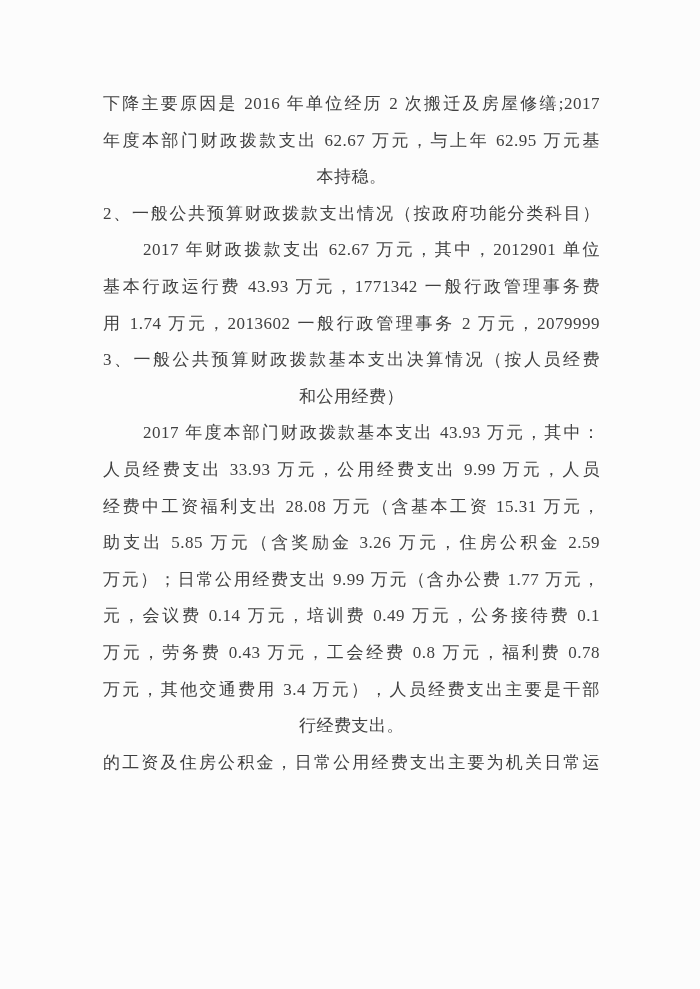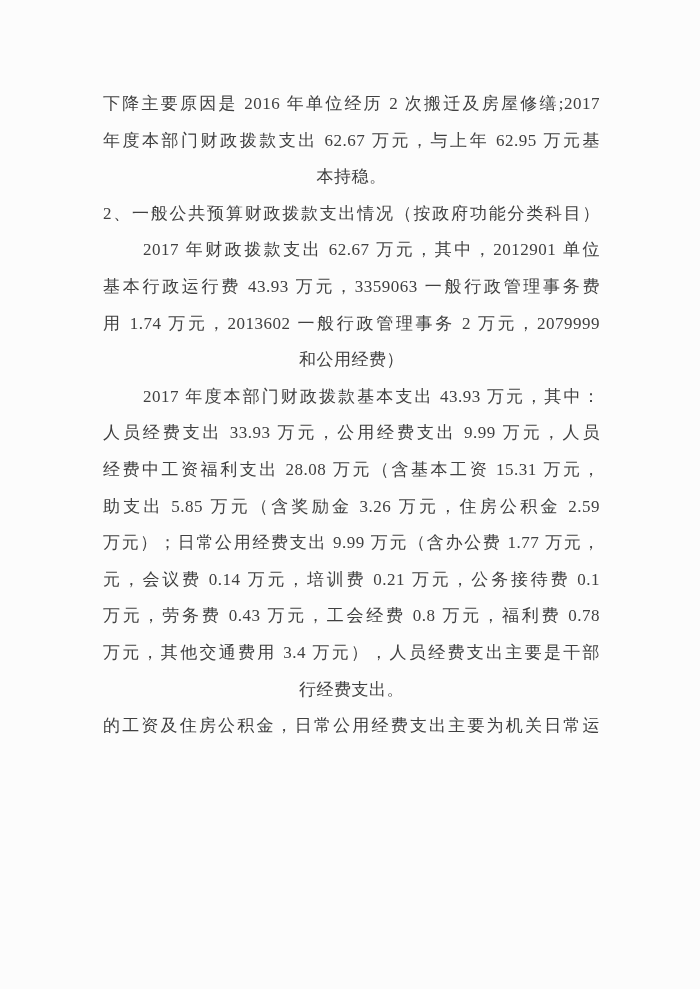--- a/index.html
+++ b/index.html
@@ -49,27 +49,28 @@
 </head>
 <body style="background: rgb(252, 252, 252);">
 
 <div class="page" style="background: rgb(252, 252, 252);">
   <div class="text-block" style="color: rgb(64, 64, 64);">
       <div class="line justify">下降主要原因是 2016 年单位经历 2 次搬迁及房屋修缮;2017</div>
       <div class="line justify">年度本部门财政拨款支出 62.67 万元，与上年 62.95 万元基</div>
       <div class="line">本持稳。</div>
       <div class="line justify">2、一般公共预算财政拨款支出情况（按政府功能分类科目）</div>
       <div class="line indent justify">2017 年财政拨款支出 62.67 万元，其中，2012901 单位</div>
-      <div class="line justify">基本行政运行费 43.93 万元，3359063 一般行政管理事务费</div>
+      <div class="line justify">基本行政运行费 43.93 万元，1771342 一般行政管理事务费</div>
       <div class="line justify">用 1.74 万元，2013602 一般行政管理事务 2 万元，2079999</div>
+      <div class="line justify">3、一般公共预算财政拨款基本支出决算情况（按人员经费</div>
       <div class="line">和公用经费）</div>
       <div class="line indent justify">2017 年度本部门财政拨款基本支出 43.93 万元，其中：</div>
       <div class="line justify">人员经费支出 33.93 万元，公用经费支出 9.99 万元，人员</div>
       <div class="line justify">经费中工资福利支出 28.08 万元（含基本工资 15.31 万元，</div>
       <div class="line justify">助支出 5.85 万元（含奖励金 3.26 万元，住房公积金 2.59</div>
       <div class="line justify">万元）；日常公用经费支出 9.99 万元（含办公费 1.77 万元，</div>
-      <div class="line justify">元，会议费 0.14 万元，培训费 0.21 万元，公务接待费 0.1</div>
+      <div class="line justify">元，会议费 0.14 万元，培训费 0.49 万元，公务接待费 0.1</div>
       <div class="line justify">万元，劳务费 0.43 万元，工会经费 0.8 万元，福利费 0.78</div>
       <div class="line justify">万元，其他交通费用 3.4 万元），人员经费支出主要是干部</div>
       <div class="line">行经费支出。</div>
       <div class="line justify">的工资及住房公积金，日常公用经费支出主要为机关日常运</div>
     </div>
 </div>
 
 </body></html>

